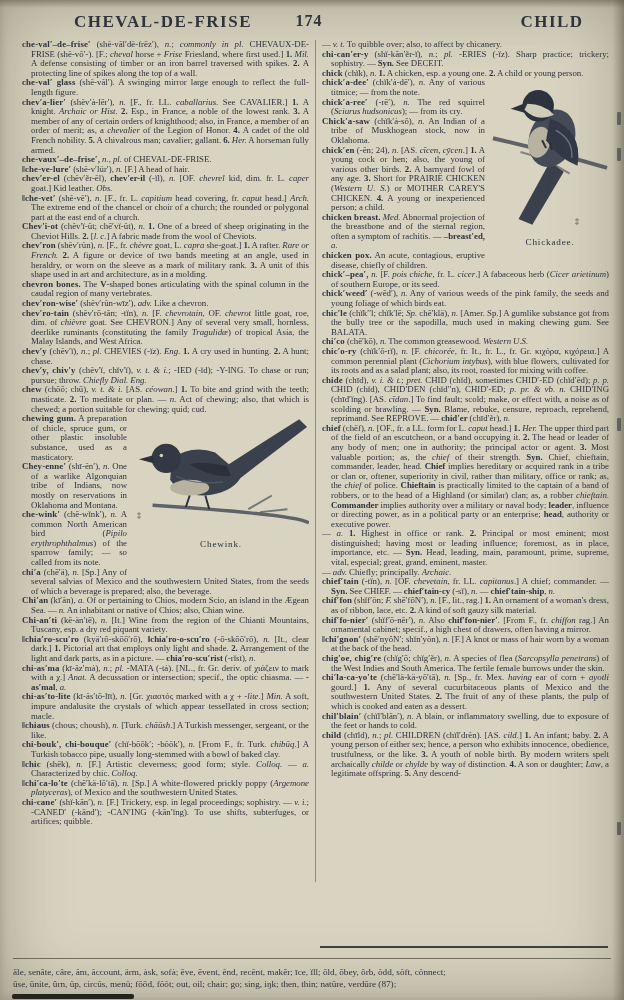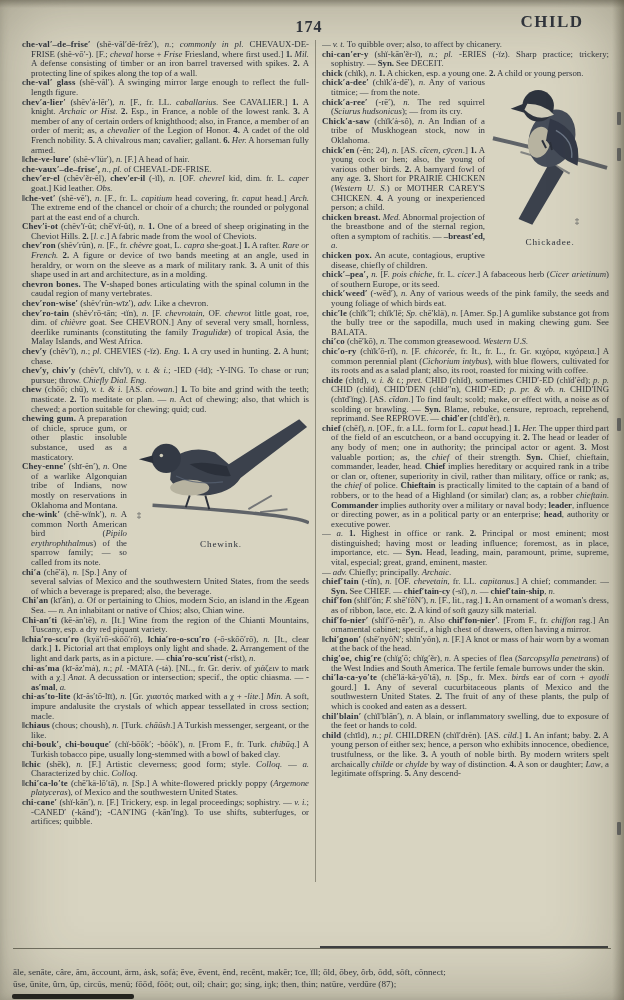--- a/index.html
+++ b/index.html
@@ -9,68 +9,69 @@
   .page::after{content:"";position:absolute;inset:0;pointer-events:none;
         box-shadow:inset 0 0 70px rgba(72,66,48,.38), inset 0 0 10px rgba(60,55,42,.22);}
   .edge-right{position:absolute;right:0;top:0;bottom:0;width:12px;
         background:linear-gradient(to left, rgba(88,82,64,.38), rgba(88,82,64,0));}
   .edge-top{position:absolute;left:0;right:0;top:0;height:8px;
         background:linear-gradient(to bottom, rgba(70,66,52,.35), rgba(70,66,52,0));}
 
   header{position:relative;height:36px;}
   .htitle{position:absolute;top:12px;transform:translateX(-50%);
         font-weight:bold;font-size:17px;letter-spacing:1.5px;white-space:nowrap;}
-  .hnum{position:absolute;top:18px;transform:translateX(-50%);
+  .hnum{position:absolute;top:12px;transform:translateX(-50%);
         font-weight:bold;font-size:16px;letter-spacing:1px;}
   .t-left{left:163px;} .hnum{left:309px;} .t-right{left:552px;}
 
   .colwrap{display:flex;padding:4px 14px 0 22px;height:850px;overflow:hidden;}
   .col{width:287px;text-align:justify;font-size:8.8px;line-height:9.6px;
        word-spacing:-0.2px;overflow:hidden;height:850px;}
   .rule{width:1px;background:rgba(70,68,55,.5);margin:0 6px;height:842px;}
   .entry{margin:0;padding-left:9px;text-indent:-9px;}
   .hw{font-weight:bold;letter-spacing:.15px;}
 
   figure.bird{float:right;position:relative;margin:1px 0 20px 6px;text-align:center;padding:0;}
   figure.chewink{width:176px;margin-bottom:26px;}
   figure.chickadee{width:118px;margin-bottom:6px;}
   figure.bird svg{display:block;margin:0 auto;}
   figcaption{font-size:9.2px;letter-spacing:.8px;margin-top:9px;}
   .mark{position:absolute;font-size:8px;line-height:8px;color:var(--ink);}
   figure.chewink .mark{left:4px;bottom:30px;}
   figure.chickadee .mark{right:30px;bottom:22px;}
 
   footer{position:absolute;left:0;right:0;bottom:10px;margin:0 13px;
-        border-top:1px solid rgba(60,58,46,.65);padding-top:18px;
+        border-top:1px solid rgba(60,58,46,.65);padding-top:8px;
         font-size:9.2px;line-height:11.5px;text-align:left;}
 
   .artifact{position:absolute;background:#23262b;}
   .a-bottombar{left:12px;bottom:1px;width:122px;height:5px;border-radius:2px;background:#1d1e1d;}
   .a-underline{left:320px;top:946px;width:288px;height:2px;opacity:.85;}
   .tick{position:absolute;right:3px;width:4px;height:13px;background:#3a3f48;opacity:.65;border-radius:1px;}
 </style>
 </head>
 <body>
 
 <div class="page">
   <div class="edge-top"></div>
   <div class="edge-right"></div>
 
   <header>
+    <span class="htitle t-left">CHEVAL-DE-FRISE</span>
     <span class="hnum">174</span>
     <span class="htitle t-right">CHILD</span>
   </header>
 
   <div class="colwrap">
     <div class="col">
         <p class="entry"><b class="hw">che-val′–de–frise′</b> (shĕ-văl′dĕ-frēz′), <i>n.</i>; <i>commonly in pl.</i> CHEVAUX-DE-FRISE (shĕ-vō′-). [F.; <i>cheval</i> horse + <i>Frise</i> Friesland, where first used.] <b>1.</b> <i>Mil.</i> A defense consisting of timber or an iron barrel traversed with spikes. <b>2.</b> A protecting line of spikes along the top of a wall.</p>
         <p class="entry"><b class="hw">che-val′ glass</b> (shĕ-văl′). A swinging mirror large enough to reflect the full-length figure.</p>
         <p class="entry"><b class="hw">chev′a-lier′</b> (shĕv′ȧ-lēr′), <i>n.</i> [F., fr. LL. <i>caballarius</i>. See CAVALIER.] <b>1.</b> A knight. <i>Archaic or Hist.</i> <b>2.</b> Esp., in France, a noble of the lowest rank. <b>3.</b> A member of any of certain orders of knighthood; also, in France, a member of an order of merit; as, a <i>chevalier</i> of the Legion of Honor. <b>4.</b> A cadet of the old French nobility. <b>5.</b> A chivalrous man; cavalier; gallant. <b>6.</b> <i>Her.</i> A horseman fully armed.</p>
+        <p class="entry"><b class="hw">che-vaux′–de–frise′,</b> <i>n.</i>, <i>pl.</i> of CHEVAL-DE-FRISE.</p>
         <p class="entry"><b class="hw">‖che-ve-lure′</b> (shĕ-v′lür′), <i>n.</i> [F.] A head of hair.</p>
-        <p class="entry"><b class="hw">che-vaux′–de–frise′,</b> <i>n.</i>, <i>pl.</i> of CHEVAL-DE-FRISE.</p>
         <p class="entry"><b class="hw">chev′er-el</b> (chĕv′ẽr-ĕl), <b>chev′er-il</b> (-ĭl), <i>n.</i> [OF. <i>chevrel</i> kid, dim. fr. L. <i>caper</i> goat.] Kid leather. <i>Obs.</i></p>
         <p class="entry"><b class="hw">‖che-vet′</b> (shĕ-vĕ′), <i>n.</i> [F., fr. L. <i>capitium</i> head covering, fr. <i>caput</i> head.] <i>Arch.</i> The extreme end of the chancel or choir of a church; the rounded or polygonal part at the east end of a church.</p>
         <p class="entry"><b class="hw">Chev′i-ot</b> (chĕv′ĭ-ŭt; chē′vĭ-ŭt), <i>n.</i> <b>1.</b> One of a breed of sheep originating in the Cheviot Hills. <b>2.</b> [<i>l. c.</i>] A fabric made from the wool of Cheviots.</p>
         <p class="entry"><b class="hw">chev′ron</b> (shĕv′rŭn), <i>n.</i> [F., fr. <i>chèvre</i> goat, L. <i>capra</i> she-goat.] <b>1.</b> A rafter. <i>Rare or French.</i> <b>2.</b> A figure or device of two bands meeting at an angle, used in heraldry, or worn on the sleeve as a mark of military rank. <b>3.</b> A unit of this shape used in art and architecture, as in a molding.</p>
         <p class="entry"><b class="hw">chevron bones.</b> The <b>V</b>-shaped bones articulating with the spinal column in the caudal region of many vertebrates.</p>
         <p class="entry"><b class="hw">chev′ron-wise′</b> (shĕv′rŭn-wīz′), <i>adv.</i> Like a chevron.</p>
         <p class="entry"><b class="hw">chev′ro-tain</b> (shĕv′rō-tān; -tĭn), <i>n.</i> [F. <i>chevrotain</i>, OF. <i>chevrot</i> little goat, roe, dim. of <i>chièvre</i> goat. See CHEVRON.] Any of several very small, hornless, deerlike ruminants (constituting the family <i>Tragulidæ</i>) of tropical Asia, the Malay Islands, and West Africa.</p>
         <p class="entry"><b class="hw">chev′y</b> (chĕv′ĭ), <i>n.</i>; <i>pl.</i> CHEVIES (-ĭz). <i>Eng.</i> <b>1.</b> A cry used in hunting. <b>2.</b> A hunt; chase.</p>
         <p class="entry"><b class="hw">chev′y, chiv′y</b> (chĕv′ĭ, chĭv′ĭ), <i>v. t. &amp; i.</i>; -IED (-ĭd); -Y-ING. To chase or run; pursue; throw. <i>Chiefly Dial. Eng.</i></p>
         <p class="entry"><b class="hw">chew</b> (chōō; chū), <i>v. t. &amp; i.</i> [AS. <i>céowan</i>.] <b>1.</b> To bite and grind with the teeth; masticate. <b>2.</b> To meditate or plan. — <i>n.</i> Act of chewing; also, that which is chewed; a portion suitable for chewing; quid; cud.</p>
@@ -140,21 +141,21 @@
         <p class="entry"><b class="hw">chic′o-ry</b> (chĭk′ō-rĭ), <i>n.</i> [F. <i>chicorée</i>, fr. It., fr. L., fr. Gr. κιχόρα, κιχόρεια.] A common perennial plant (<i>Cichorium intybus</i>), with blue flowers, cultivated for its roots and as a salad plant; also, its root, roasted for mixing with coffee.</p>
         <p class="entry"><b class="hw">chide</b> (chīd), <i>v. i. &amp; t.</i>; <i>pret.</i> CHID (chĭd), sometimes CHID′-ED (chĭd′ĕd); <i>p. p.</i> CHID (chĭd), CHID′DEN (chĭd′′n), CHID′-ED; <i>p. pr. &amp; vb. n.</i> CHID′ING (chīd′ĭng). [AS. <i>cīdan</i>.] To find fault; scold; make, or effect with, a noise as of scolding or brawling. — <b>Syn.</b> Blame, rebuke, censure, reproach, reprehend, reprimand. See REPROVE. — <b>chid′er</b> (chīd′ẽr), <i>n.</i></p>
         <p class="entry"><b class="hw">chief</b> (chēf), <i>n.</i> [OF., fr. a LL. form for L. <i>caput</i> head.] <b>1.</b> <i>Her.</i> The upper third part of the field of an escutcheon, or a band occupying it. <b>2.</b> The head or leader of any body of men; one in authority; the principal actor or agent. <b>3.</b> Most valuable portion; as, the <i>chief</i> of their strength. <b>Syn.</b> Chief, chieftain, commander, leader, head. <b>Chief</b> implies hereditary or acquired rank in a tribe or clan or, oftener, superiority in civil, rather than military, office or rank; as, the <i>chief</i> of police. <b>Chieftain</b> is practically limited to the captain of a band of robbers, or to the head of a Highland (or similar) clan; as, a robber <i>chieftain</i>. <b>Commander</b> implies authority over a military or naval body; <b>leader</b>, influence or directing power, as in a political party or an enterprise; <b>head</b>, authority or executive power.</p>
         <p class="entry">— <i>a.</i> <b>1.</b> Highest in office or rank. <b>2.</b> Principal or most eminent; most distinguished; having most or leading influence; foremost, as in place, importance, etc. — <b>Syn.</b> Head, leading, main, paramount, prime, supreme, vital, especial; great, grand, eminent, master.</p>
         <p class="entry">— <i>adv.</i> Chiefly; principally. <i>Archaic.</i></p>
         <p class="entry"><b class="hw">chief′tain</b> (-tĭn), <i>n.</i> [OF. <i>chevetain</i>, fr. LL. <i>capitanus</i>.] A chief; commander. — <b>Syn.</b> See CHIEF. — <b>chief′tain-cy</b> (-sĭ), <i>n.</i> — <b>chief′tain-ship</b>, <i>n.</i></p>
         <p class="entry"><b class="hw">chif′fon</b> (shĭf′ŏn; <i>F.</i> shē′fôN′), <i>n.</i> [F., lit., rag.] <b>1.</b> An ornament of a woman's dress, as of ribbon, lace, etc. <b>2.</b> A kind of soft gauzy silk material.</p>
         <p class="entry"><b class="hw">chif′fo-nier′</b> (shĭf′ō-nēr′), <i>n.</i> Also <b>chif′fon-nier′</b>. [From F., fr. <i>chiffon</i> rag.] An ornamental cabinet; specif., a high chest of drawers, often having a mirror.</p>
         <p class="entry"><b class="hw">‖chi′gnon′</b> (shē′nyôN′; shĭn′yŏn), <i>n.</i> [F.] A knot or mass of hair worn by a woman at the back of the head.</p>
         <p class="entry"><b class="hw">chig′oe, chig′re</b> (chĭg′ō; chĭg′ẽr), <i>n.</i> A species of flea (<i>Sarcopsylla penetrans</i>) of the West Indies and South America. The fertile female burrows under the skin.</p>
-        <p class="entry"><b class="hw">chi′la-ca-yo′te</b> (chē′lä-kä-yō′tā), <i>n.</i> [Sp., fr. Mex. <i>birds</i> ear of corn + <i>ayotli</i> gourd.] <b>1.</b> Any of several cucurbitaceous plants of Mexico and the southwestern United States. <b>2.</b> The fruit of any of these plants, the pulp of which is cooked and eaten as a dessert.</p>
+        <p class="entry"><b class="hw">chi′la-ca-yo′te</b> (chē′lä-kä-yō′tā), <i>n.</i> [Sp., fr. Mex. <i>having</i> ear of corn + <i>ayotli</i> gourd.] <b>1.</b> Any of several cucurbitaceous plants of Mexico and the southwestern United States. <b>2.</b> The fruit of any of these plants, the pulp of which is cooked and eaten as a dessert.</p>
         <p class="entry"><b class="hw">chil′blain′</b> (chĭl′blān′), <i>n.</i> A blain, or inflammatory swelling, due to exposure of the feet or hands to cold.</p>
         <p class="entry"><b class="hw">child</b> (chīld), <i>n.</i>; <i>pl.</i> CHILDREN (chĭl′drĕn). [AS. <i>cild</i>.] <b>1.</b> An infant; baby. <b>2.</b> A young person of either sex; hence, a person who exhibits innocence, obedience, trustfulness, or the like. <b>3.</b> A youth of noble birth. By modern writers spelt archaically <i>childe</i> or <i>chylde</i> by way of distinction. <b>4.</b> A son or daughter; <i>Law</i>, a legitimate offspring. <b>5.</b> Any descend-</p>
       </div>
   </div>
 
   <footer>
     <div>āle, senāte, câre, ăm, ăccount, ärm, ȧsk, sofȧ; ēve, ēvent, ĕnd, recĕnt, makēr; īce, ĭll; ōld, ōbey, ôrb, ŏdd, sŏft, cŏnnect;</div>
     <div>ūse, ūnite, ûrn, ŭp, circŭs, menü; fōōd, fŏŏt; out, oil; chair; go; sing, iŋk; then, thin; natūre, verdūre (87);</div>
   </footer>
 

